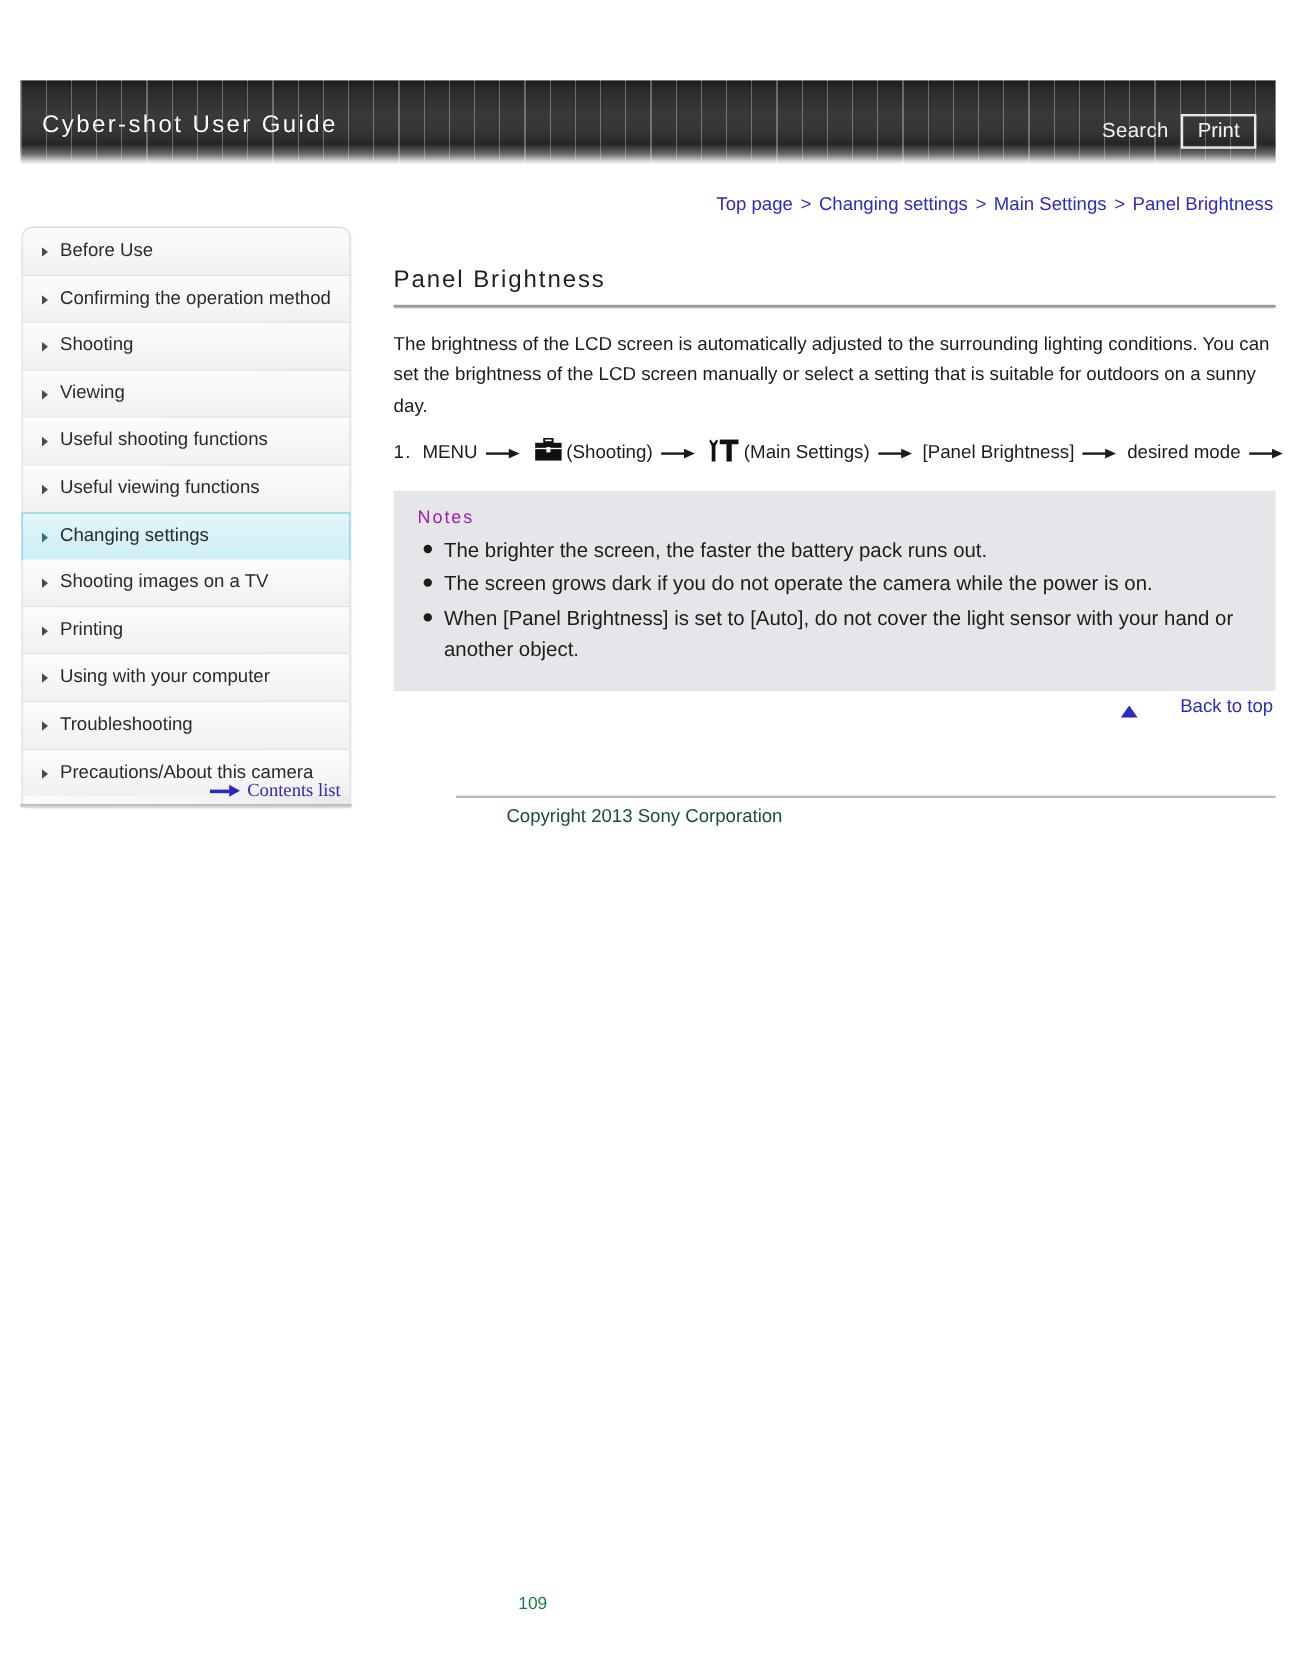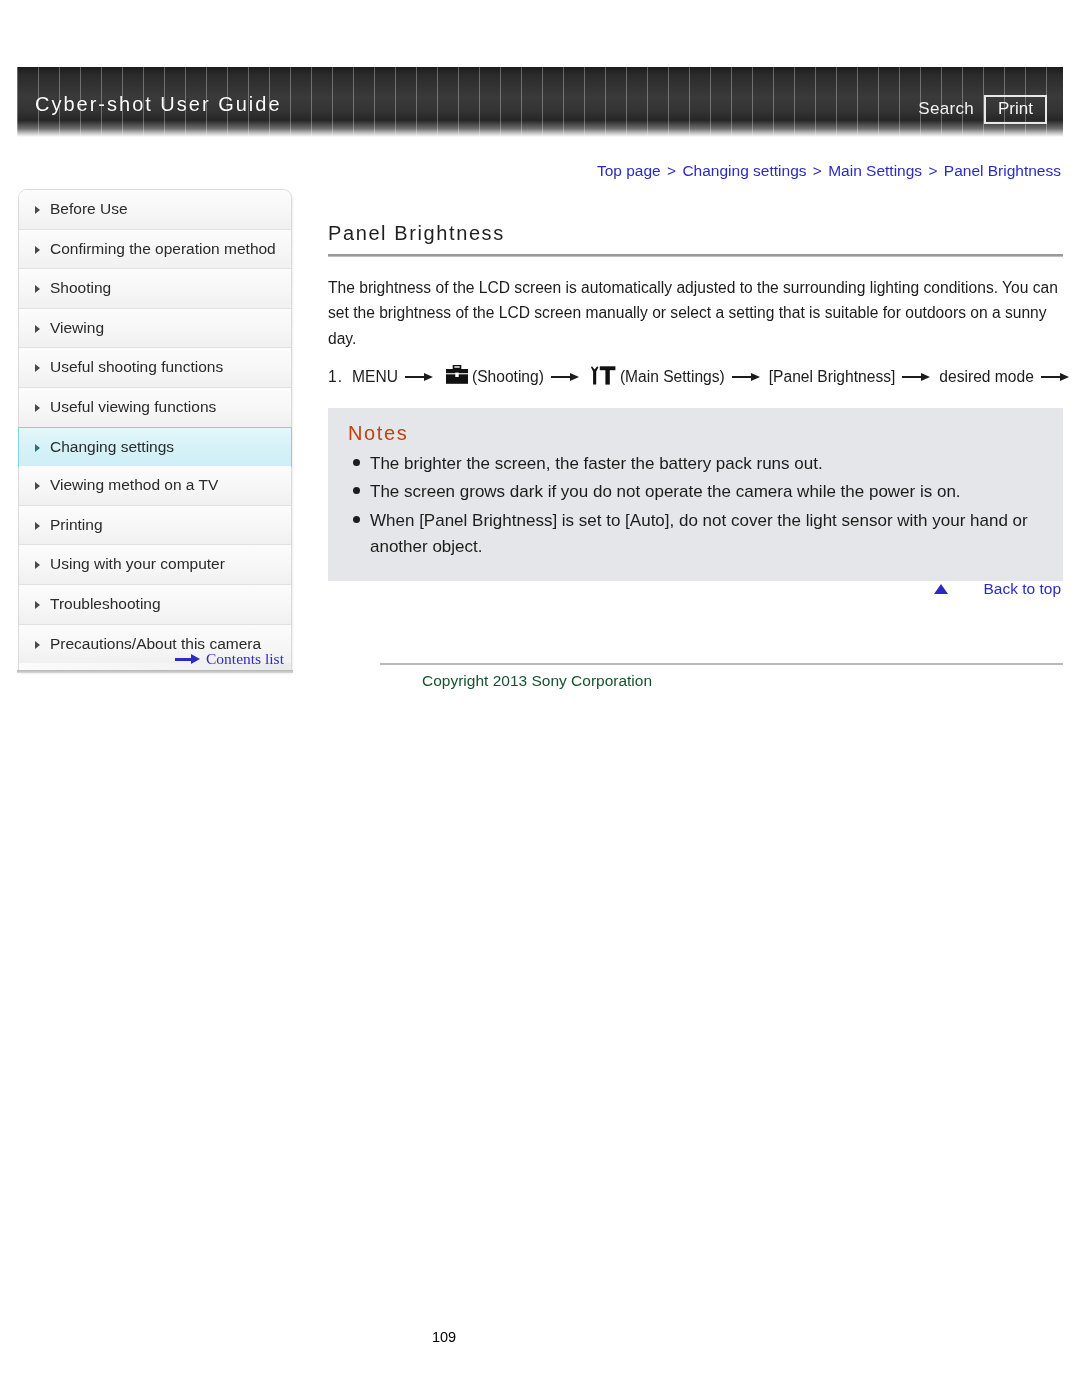--- a/index.html
+++ b/index.html
@@ -252,22 +252,22 @@
   }
 
   
   #notes-box {
     background: #e4e6e9;
     padding: 14px 20px 18px 20px;
     box-sizing: border-box;
     width: 735px;
   }
   #notes-title {
-    color: #c2410c;
-    font-size: 20px;
+    color: #a21caf;
+    font-size: 15px;
     letter-spacing: 1.6px;
     margin-bottom: 6px;
   }
   #notes-list { list-style: none; margin: 0; padding: 0; }
   #notes-list li {
     position: relative;
     padding-left: 22px;
     font-size: 17px;
     line-height: 1.56;
     color: #1c1c1c;
@@ -284,21 +284,21 @@
 
   
   #back-to-top {
     position: absolute;
     right: 19px;
     top: 580px;
     font-size: 15.5px;
     color: #2b2bc4;
     cursor: pointer;
     display: flex;
-    align-items: center;
+    align-items: flex-end;
     white-space: nowrap;
     gap: 29px;
   }
   #back-to-top .tri-up {
     width: 0; height: 0;
     border-left: 7px solid transparent;
     border-right: 7px solid transparent;
     border-bottom: 10px solid #2b2bc4;
     margin-right: 6px;
   }
@@ -320,21 +320,21 @@
     color: #14532d;
     white-space: nowrap;
   }
   #page-number {
     position: absolute;
     left: 0;
     top: 1329px;
     width: 888px;
     text-align: center;
     font-size: 14.5px;
-    color: #000000;
+    color: #15803d;
   }
 </style>
 </head>
 <body>
 
 <div id="header-bar">
   <div id="header-title">Cyber-shot User Guide</div>
   <div id="search-button">Search</div>
   <div id="print-button">Print</div>
 </div>
@@ -373,21 +373,21 @@
   <div class="nav-item">
     <span class="tri"></span>
     <span>Useful viewing functions</span>
   </div>
   <div class="nav-item active">
     <span class="tri"></span>
     <span>Changing settings</span>
   </div>
   <div class="nav-item">
     <span class="tri"></span>
-    <span>Viewing method on a TV</span>
+    <span>Shooting images on a TV</span>
   </div>
   <div class="nav-item">
     <span class="tri"></span>
     <span>Printing</span>
   </div>
   <div class="nav-item">
     <span class="tri"></span>
     <span>Using with your computer</span>
   </div>
   <div class="nav-item">

